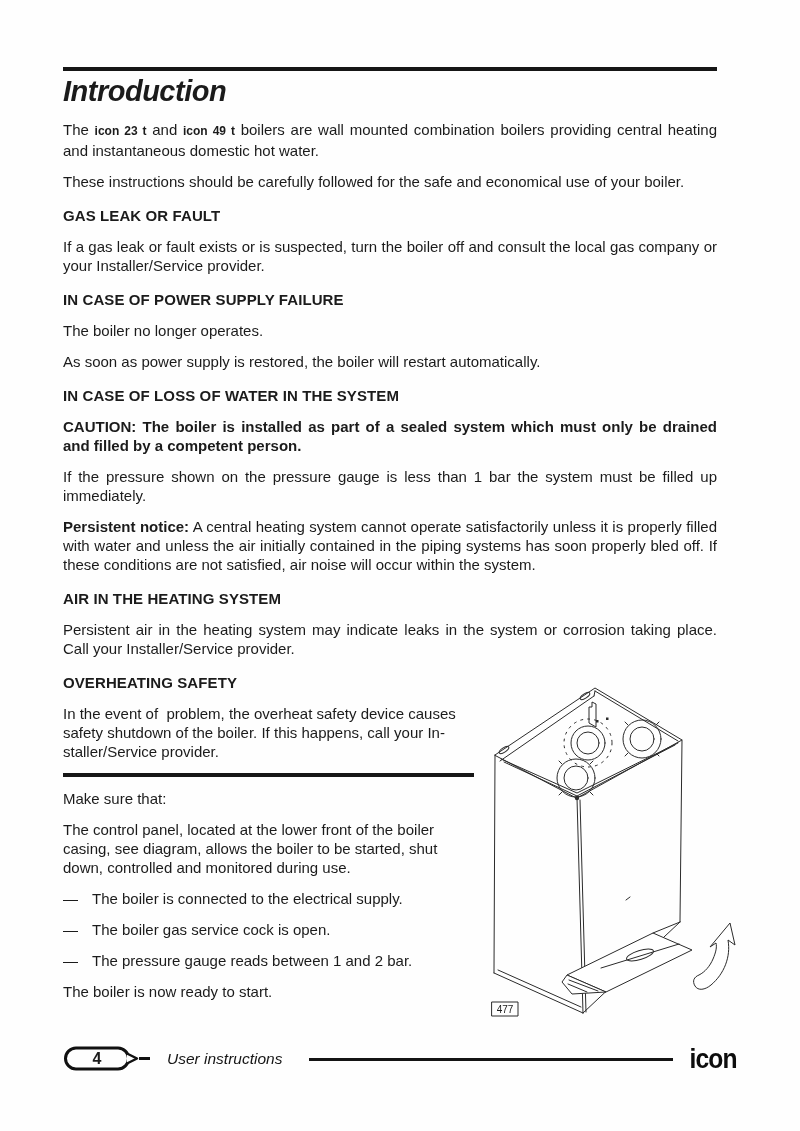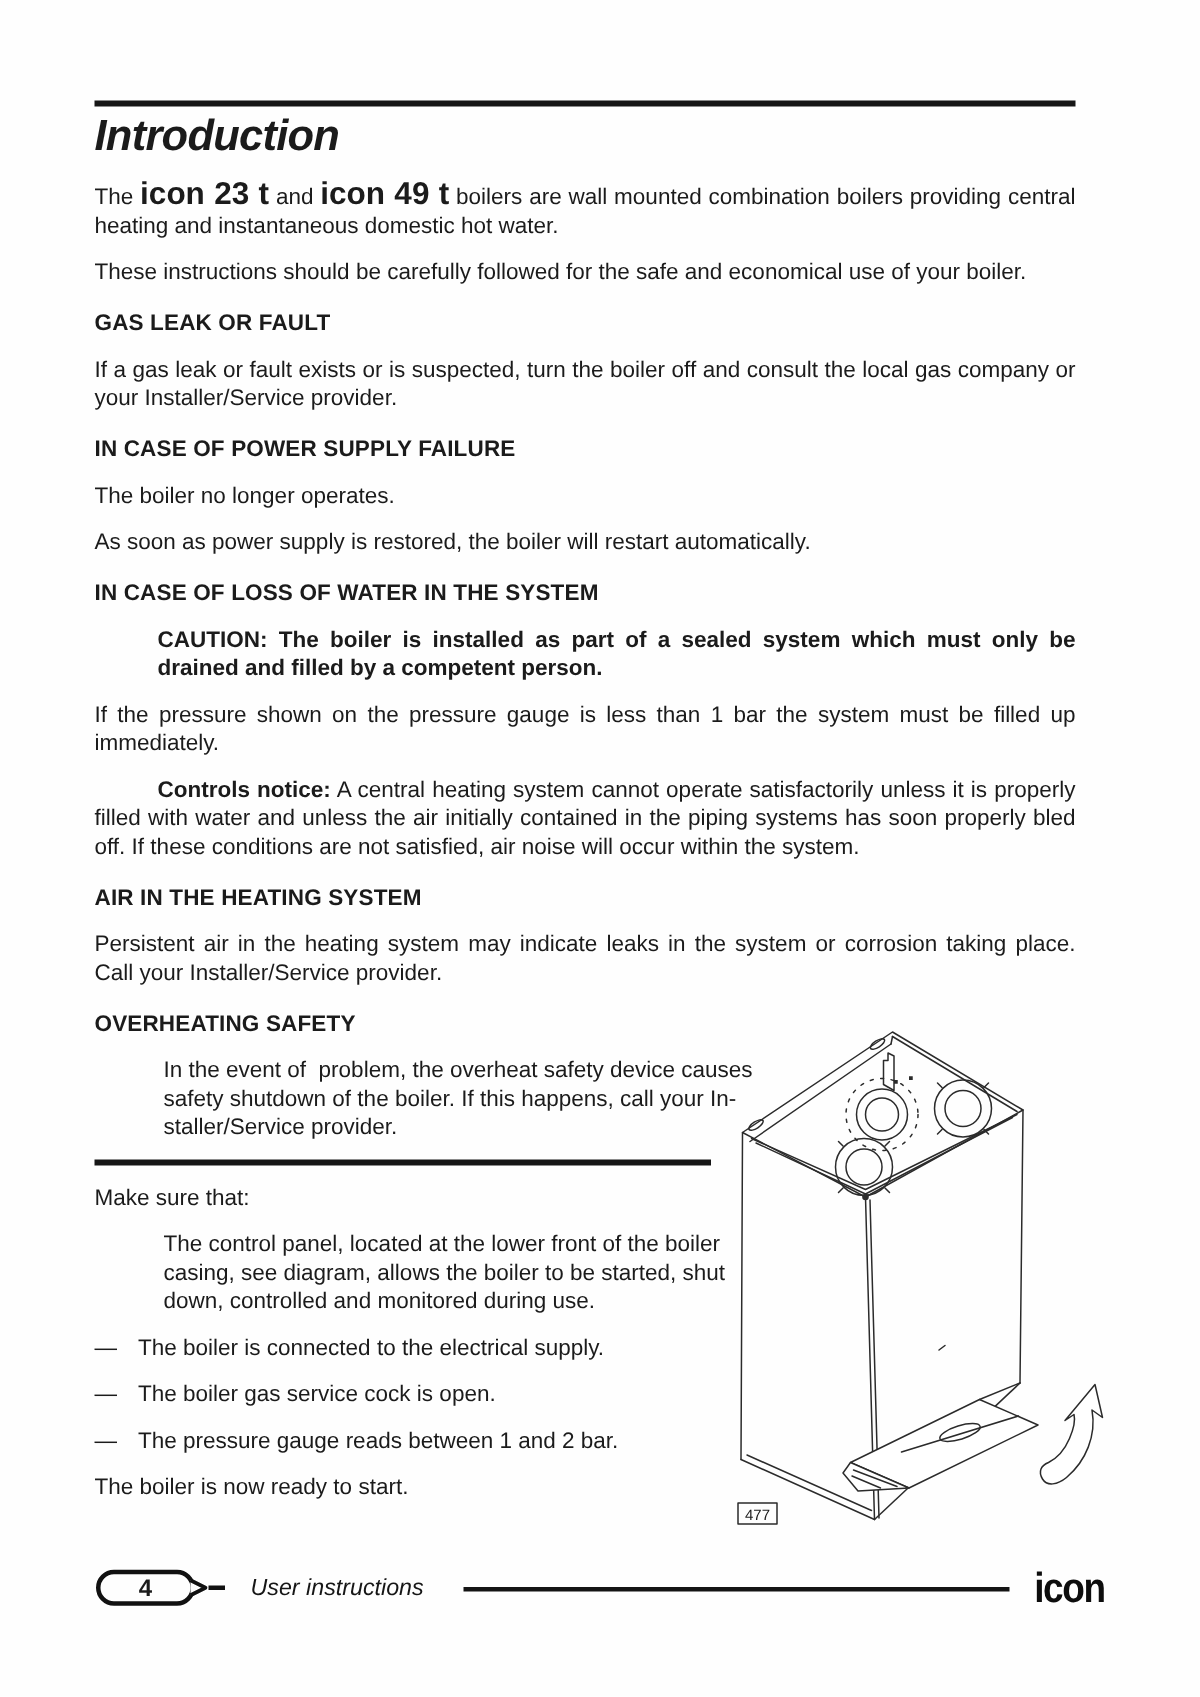--- a/index.html
+++ b/index.html
@@ -19,23 +19,23 @@
     font-size:29px;line-height:33px;
     font-style:italic;font-weight:bold;
     margin:4px 0 9px 0;letter-spacing:-0.5px;
   }
   h3{
     font-size:15px;line-height:19px;font-weight:bold;
     margin:15px 0 12px 0;letter-spacing:0.1px;
   }
   p{font-size:15px;line-height:19px;margin:12px 0;}
   .j{text-align:justify;}
-  .prewrap{white-space:pre-line;margin-left:46px;}
-  .bold{font-weight:bold;margin-left:42px;}
-  .product{font-weight:bold;font-size:21px;}
+  .prewrap{white-space:pre-line;}
+  .bold{font-weight:bold;}
+  .product{font-weight:bold;font-size:12px;}
   .narrow{width:414px;}
   .check-row{display:flex;font-size:15px;line-height:19px;margin:12px 0;}
   .check-row .dash{width:29px;flex:0 0 29px;}
   .figure{
     position:absolute;left:488px;top:660px;width:312px;height:360px;
   }
   .footer{
     position:absolute;left:63px;right:63px;top:1044px;
     display:flex;align-items:center;height:30px;
   }
@@ -73,21 +73,21 @@
     <h3>GAS LEAK OR FAULT</h3>
     <p class="j">If a gas leak or fault exists or is suspected, turn the boiler off and consult the local gas company or your Installer/Service provider.</p>
 
     <h3>IN CASE OF POWER SUPPLY FAILURE</h3>
     <p>The boiler no longer operates.</p>
     <p>As soon as power supply is restored, the boiler will restart automatically.</p>
 
     <h3>IN CASE OF LOSS OF WATER IN THE SYSTEM</h3>
     <p class="j bold">CAUTION: The boiler is installed as part of a sealed system which must only be drained and filled by a competent person.</p>
     <p class="j">If the pressure shown on the pressure gauge is less than 1 bar the system must be filled up immediately.</p>
-    <p class="j"><span class="bold">Controls notice:</span><span> A central heating system cannot operate satisfactorily unless it is properly filled with water and unless the air initially contained in the piping systems has soon properly bled off. If these conditions are not satisfied, air noise will occur within the system.</span></p>
+    <p class="j"><span class="bold">Persistent notice:</span><span> A central heating system cannot operate satisfactorily unless it is properly filled with water and unless the air initially contained in the piping systems has soon properly bled off. If these conditions are not satisfied, air noise will occur within the system.</span></p>
 
     <h3>AIR IN THE HEATING SYSTEM</h3>
     <p class="j">Persistent air in the heating system may indicate leaks in the system or corrosion taking place. Call your Installer/Service provider.</p>
 
     <h3>OVERHEATING SAFETY</h3>
     <p class="narrow prewrap">In the event of &nbsp;problem, the overheat safety device causes
 safety shutdown of the boiler. If this happens, call your In-
 staller/Service provider.</p>
 
     <hr class="rule rule-narrow">

